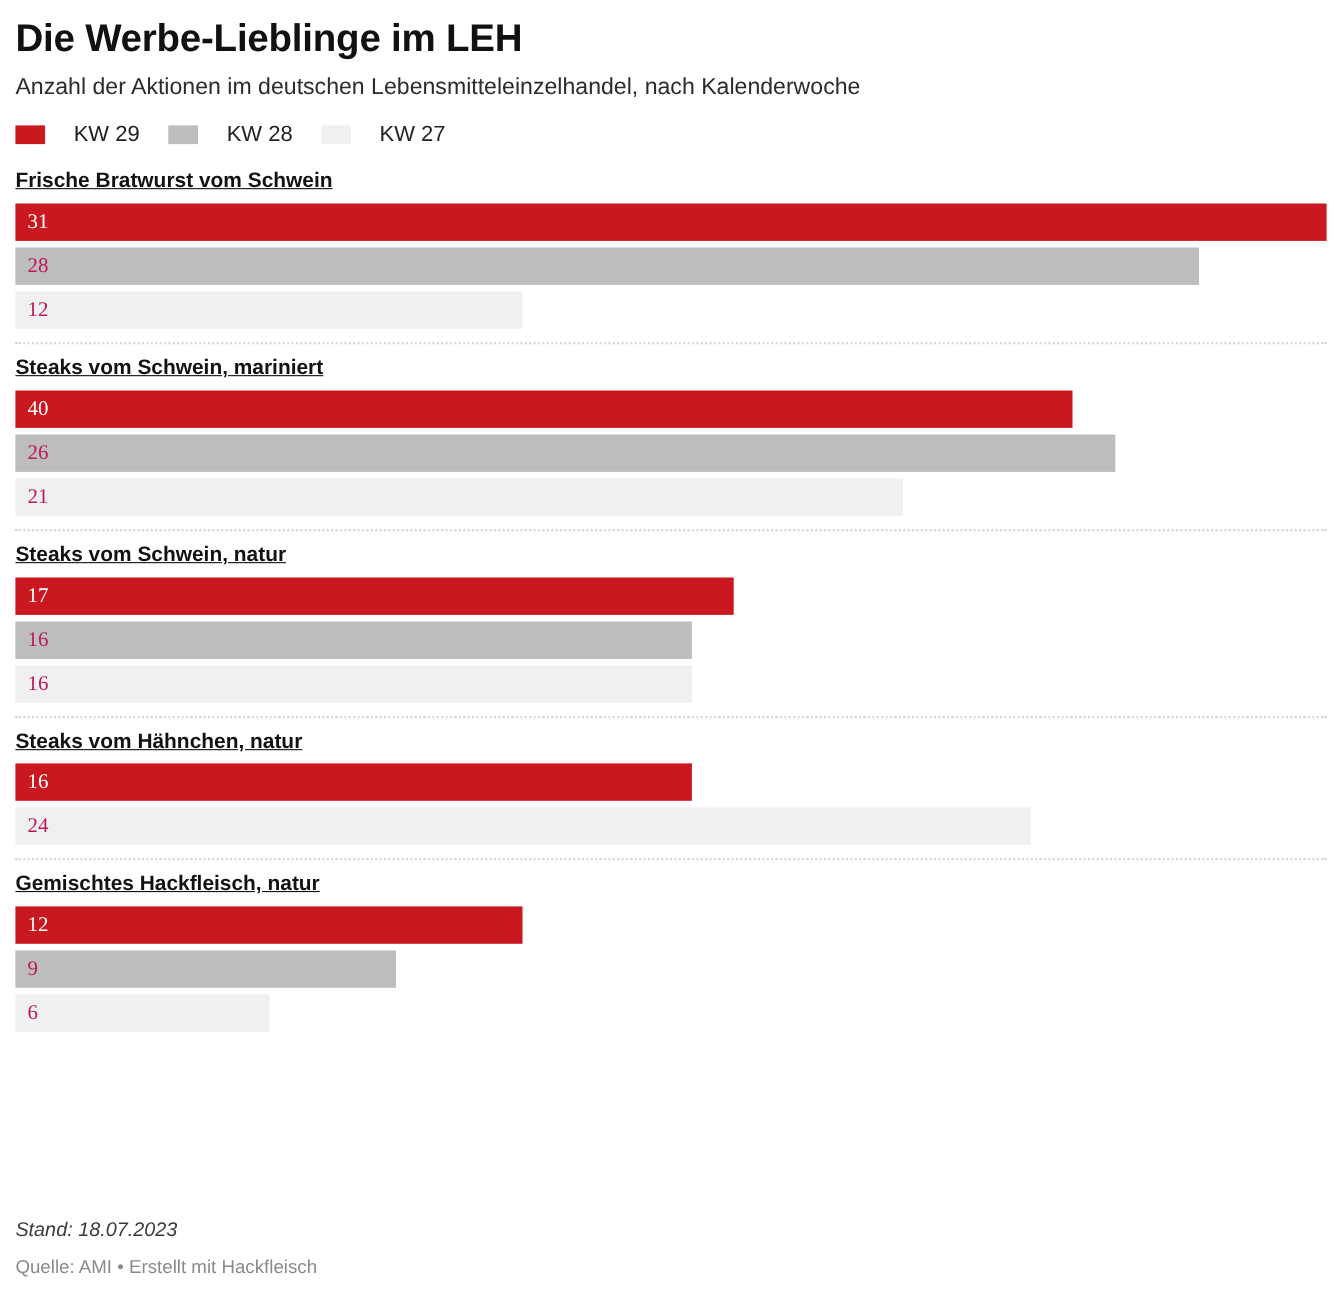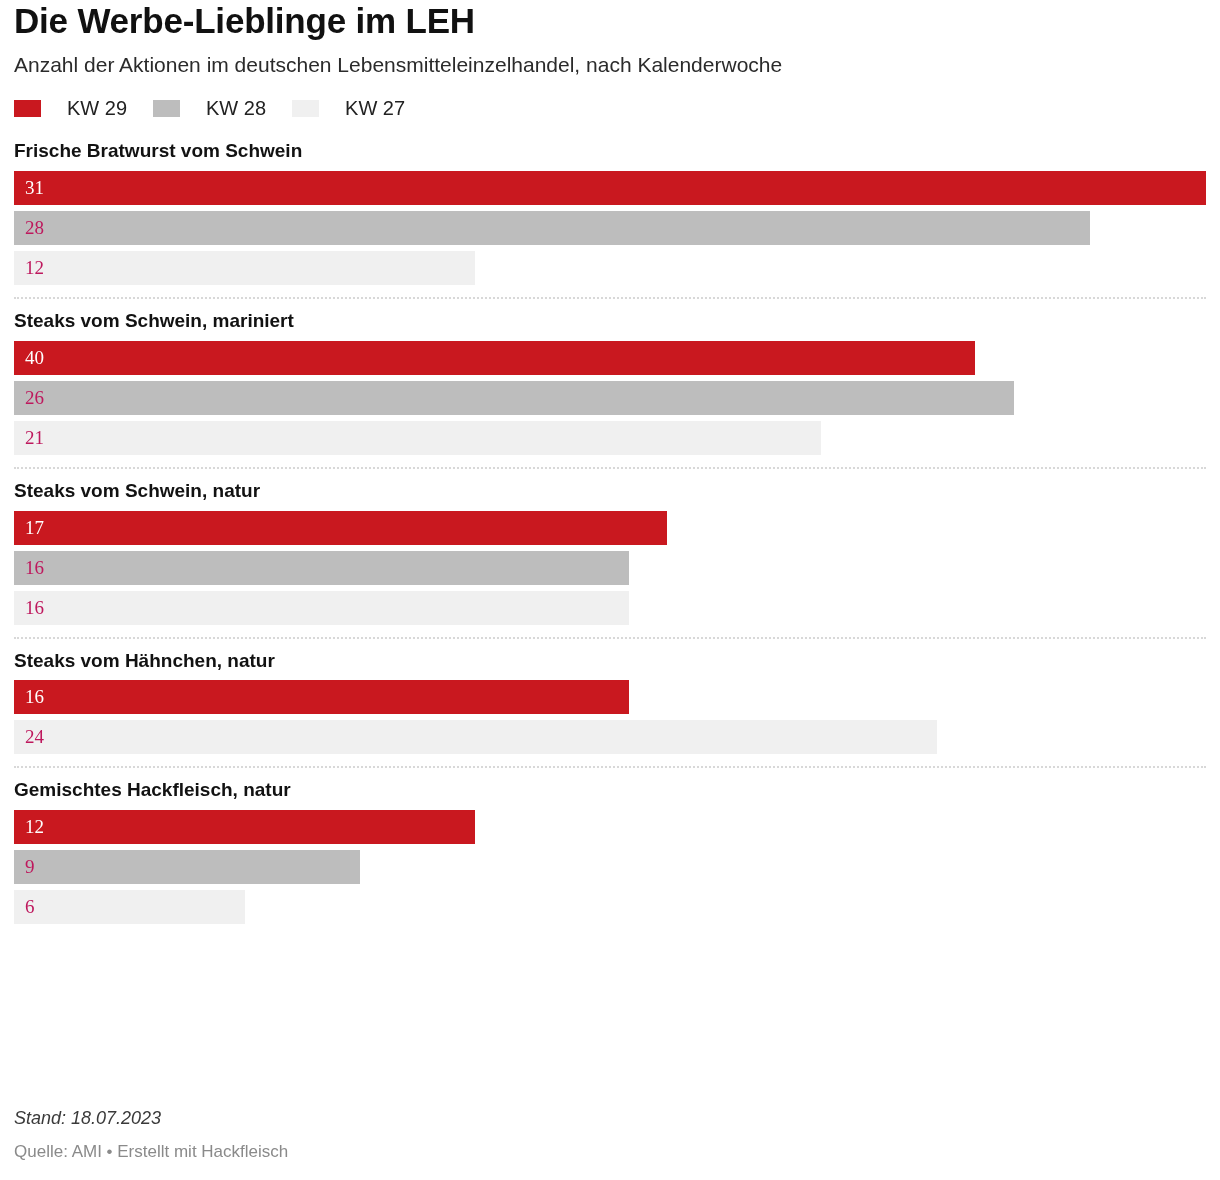--- a/index.html
+++ b/index.html
@@ -11,21 +11,21 @@
     width: 1220px;
     height: 1180px;
     font-family: "Liberation Sans", sans-serif;
     color: #1a1a1a;
     -webkit-font-smoothing: antialiased;
   }
   .chart-wrap {
     box-sizing: border-box;
     width: 1220px;
     height: 1180px;
-    padding: 0 14px 0 14px;
+    padding: 14px 14px 0 14px;
     position: relative;
   }
   .chart-title {
     font-size: 35px;
     font-weight: bold;
     line-height: 1.2;
     letter-spacing: -0.2px;
     color: #111111;
     margin: 0 0 10px 0;
   }
@@ -67,20 +67,21 @@
   }
   .group + .group {
     padding-top: 11px;
   }
   .group-label {
     font-size: 19px;
     font-weight: bold;
     color: #121212;
     margin: 0 0 8px 0;
     line-height: 1.2;
+    text-decoration: underline;
   }
   .bar-row {
     position: relative;
     height: 34px;
     margin-bottom: 6px;
     font-family: Liberation Serif, serif;
   }
   .bar-row:last-child {
     margin-bottom: 0;
   }

